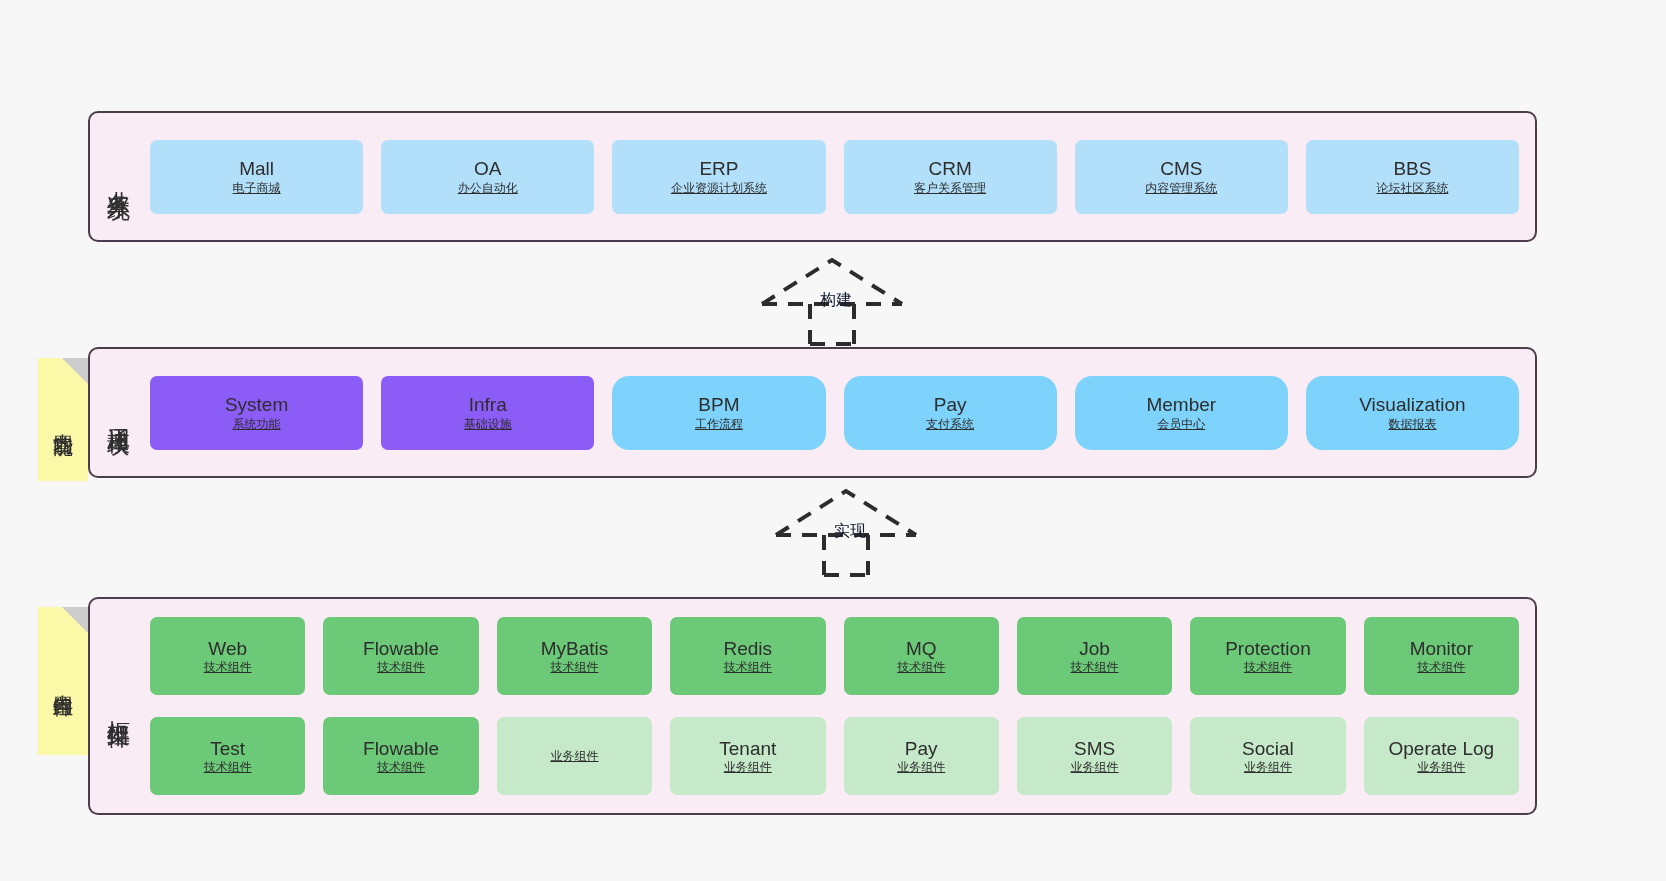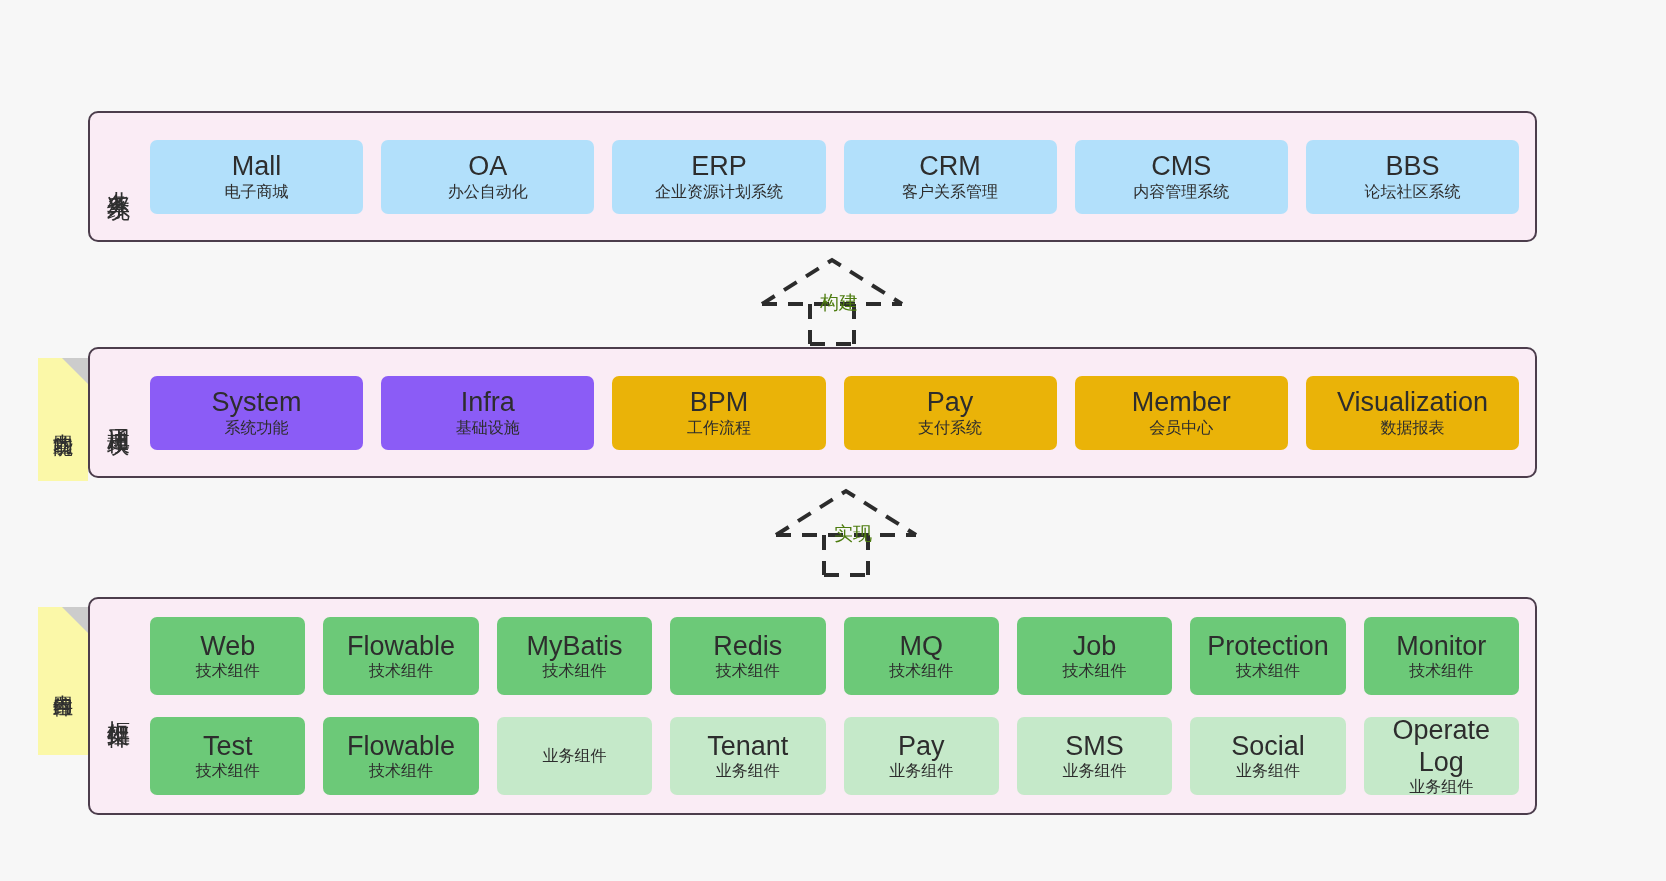--- a/index.html
+++ b/index.html
@@ -55,25 +55,25 @@
     display: flex;
     flex-direction: column;
     align-items: center;
     justify-content: center;
     text-align: center;
     color: #2d2d2d;
     line-height: 1.18;
     padding: 6px 4px;
     user-select: none;
   }
-  .box .t1 { font-size: 27px; }
-  .box .t2 { font-size: 16px; }
+  .box .t1 { font-size: 19px; }
+  .box .t2 { font-size: 12px; text-decoration: underline; }
   .blue  { background: #b2e0fb; }
   .red   { background: #8b5cf6; }
-  .pink  { background: #eab308; }
+  .pink  { background: #7dd3fc; border-radius: 17px; }
   .green { background: #6cc978; }
   .mint  { background: #c5e9c9; }
 
   #panel-business { left: 88px;  top: 111px; width: 1449px; height: 131px; }
   #panel-business .box { height: 74px; }
 
   #panel-common   { left: 88px;  top: 347px; width: 1449px; height: 131px; }
   #panel-common .box { height: 74px; }
 
   #panel-framework{ left: 88px;  top: 577px; width: 1449px; height: 218px; margin-top: 20px; }
@@ -103,22 +103,22 @@
     clip-path: polygon(0 0, 100% 100%, 100% 0);
   }
   #sticky-common    { left: 38px; top: 358px; width: 50px;  height: 123px; }
   #sticky-framework { left: 38px; top: 607px; width: 50px;  height: 148px; }
 
   
   .arrow { position: absolute; }
   .arrow svg { display: block; overflow: visible; }
   .arrow-label {
     position: absolute;
-    font-size: 19px;
-    color: #4d7c0f;
+    font-size: 16px;
+    color: #0f172a;
     background: transparent;
     white-space: nowrap;
     user-select: none;
   }
   #arrow-build { left: 752px; top: 256px; width: 160px; height: 90px; }
   #arrow-build .arrow-label { left: 68px; top: 34px; }
   #arrow-impl  { left: 766px; top: 487px; width: 160px; height: 90px; }
   #arrow-impl  .arrow-label { left: 68px; top: 34px; }
 </style>
 </head>

